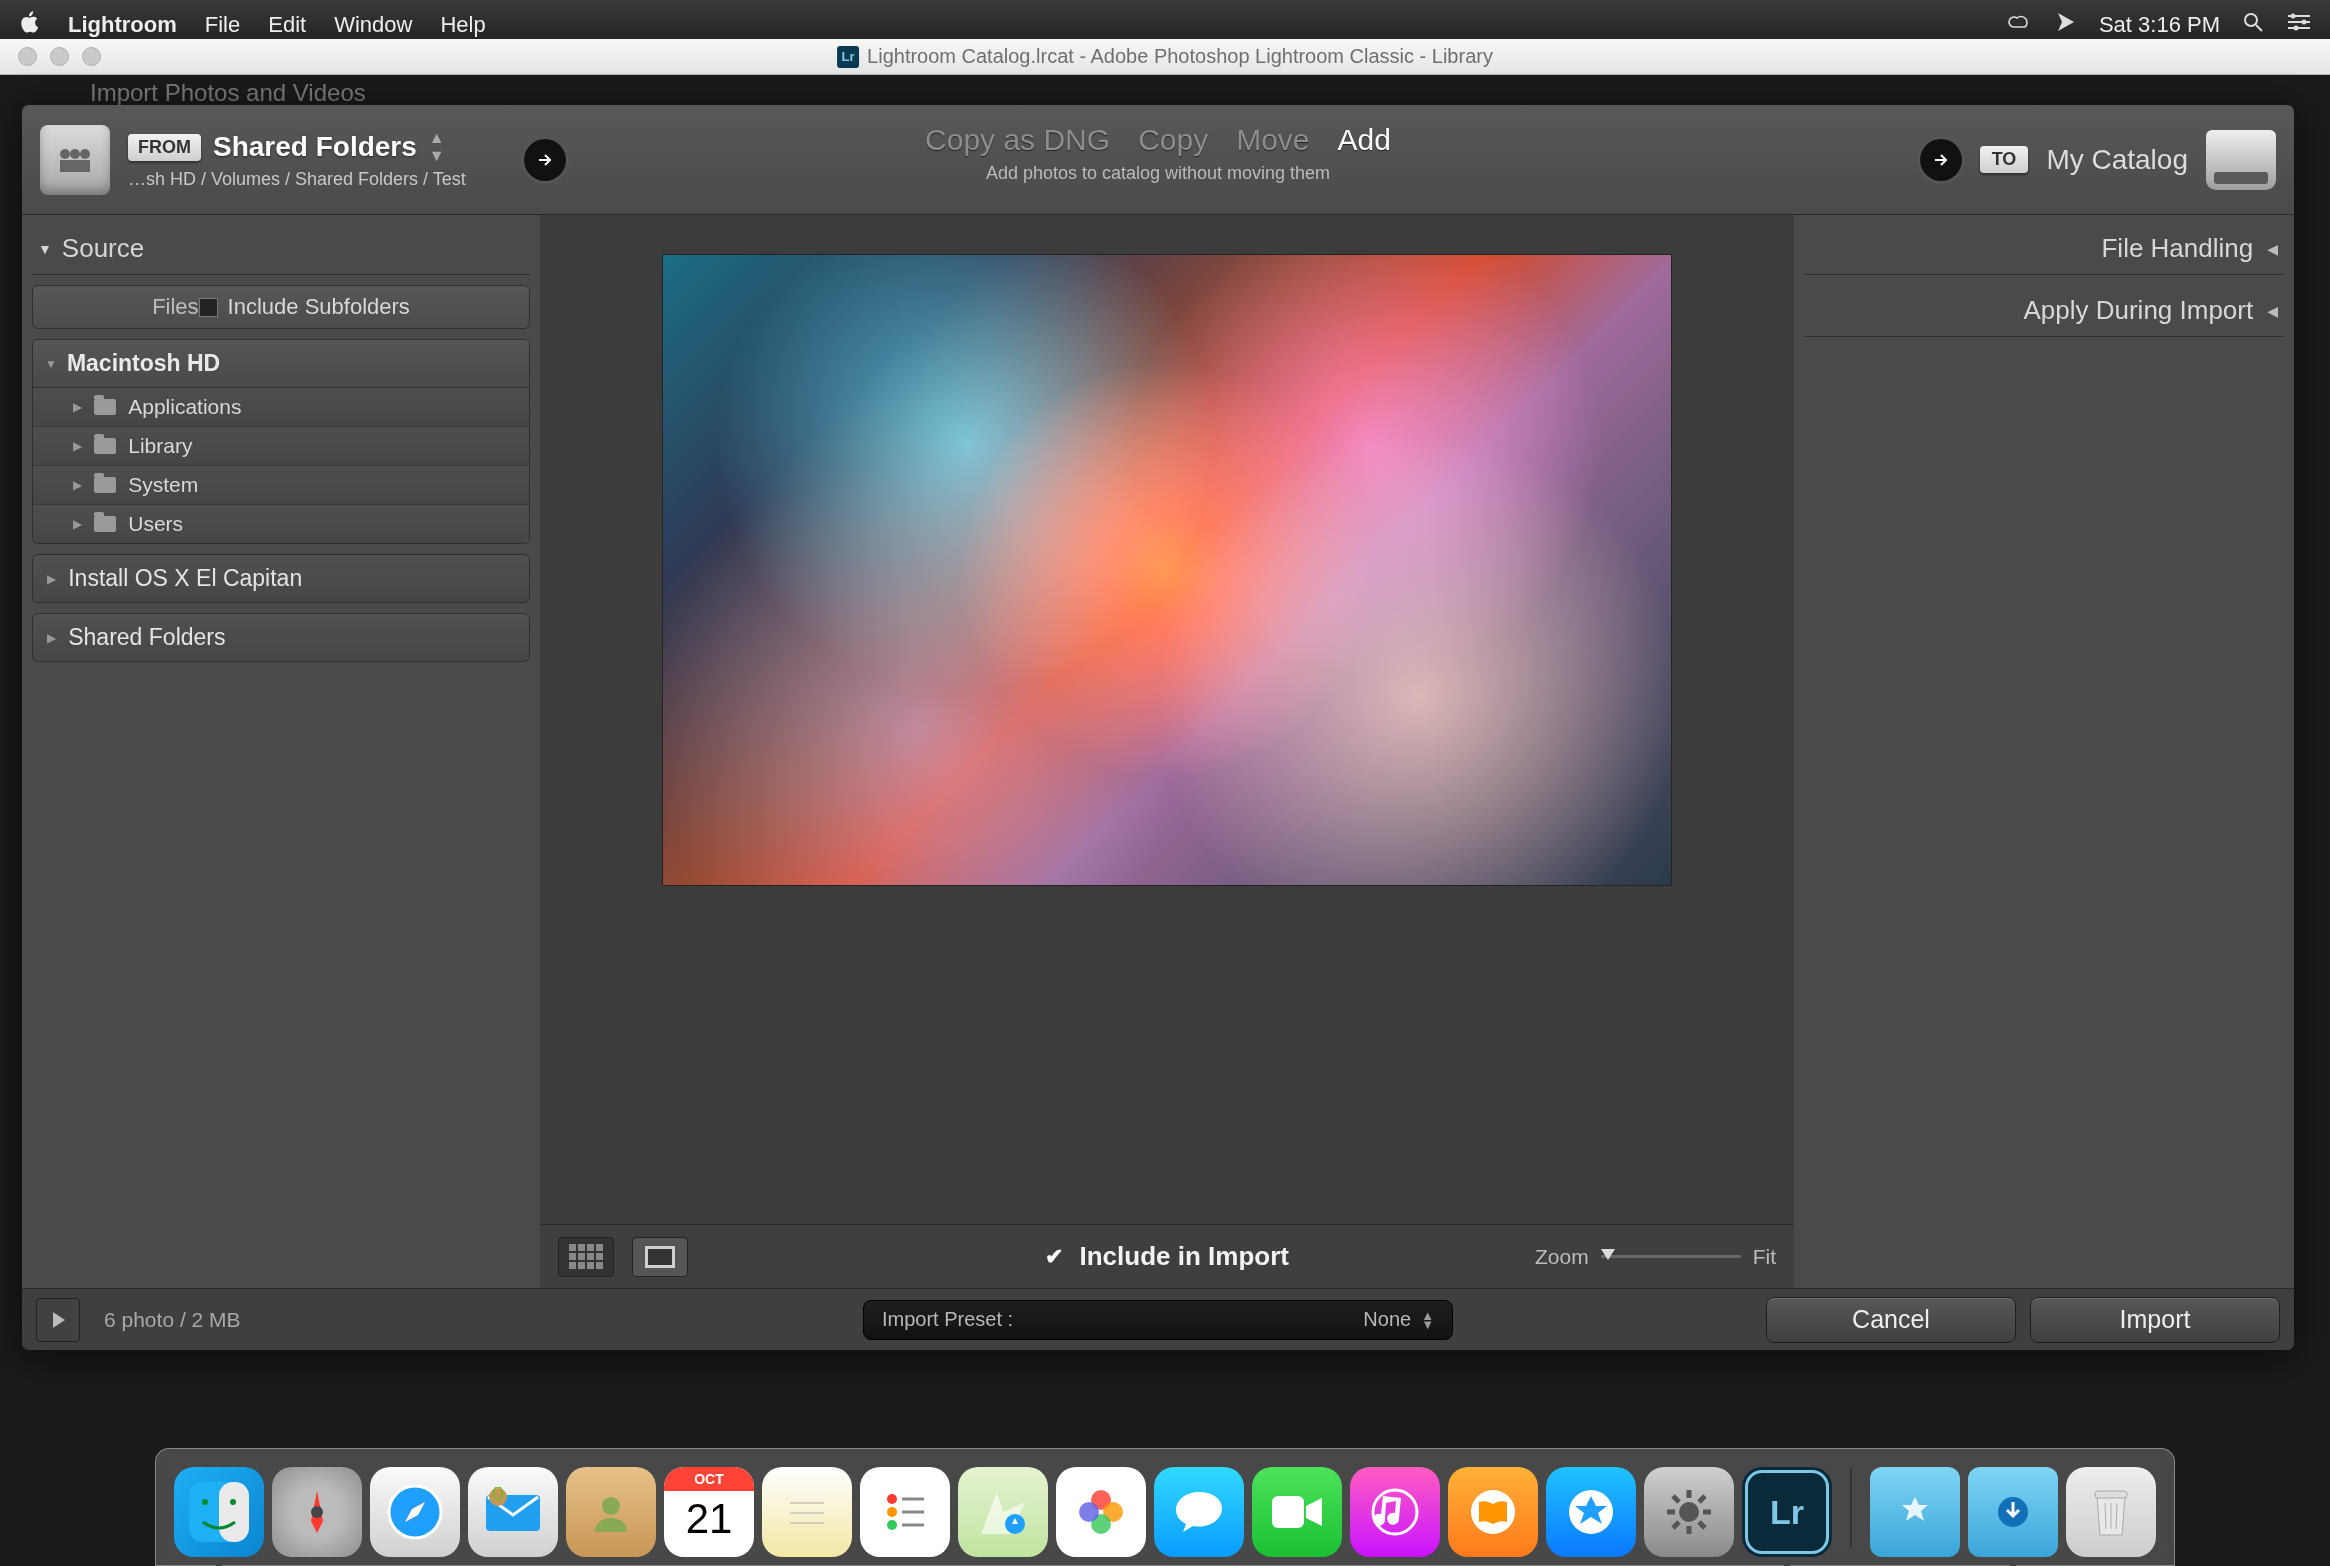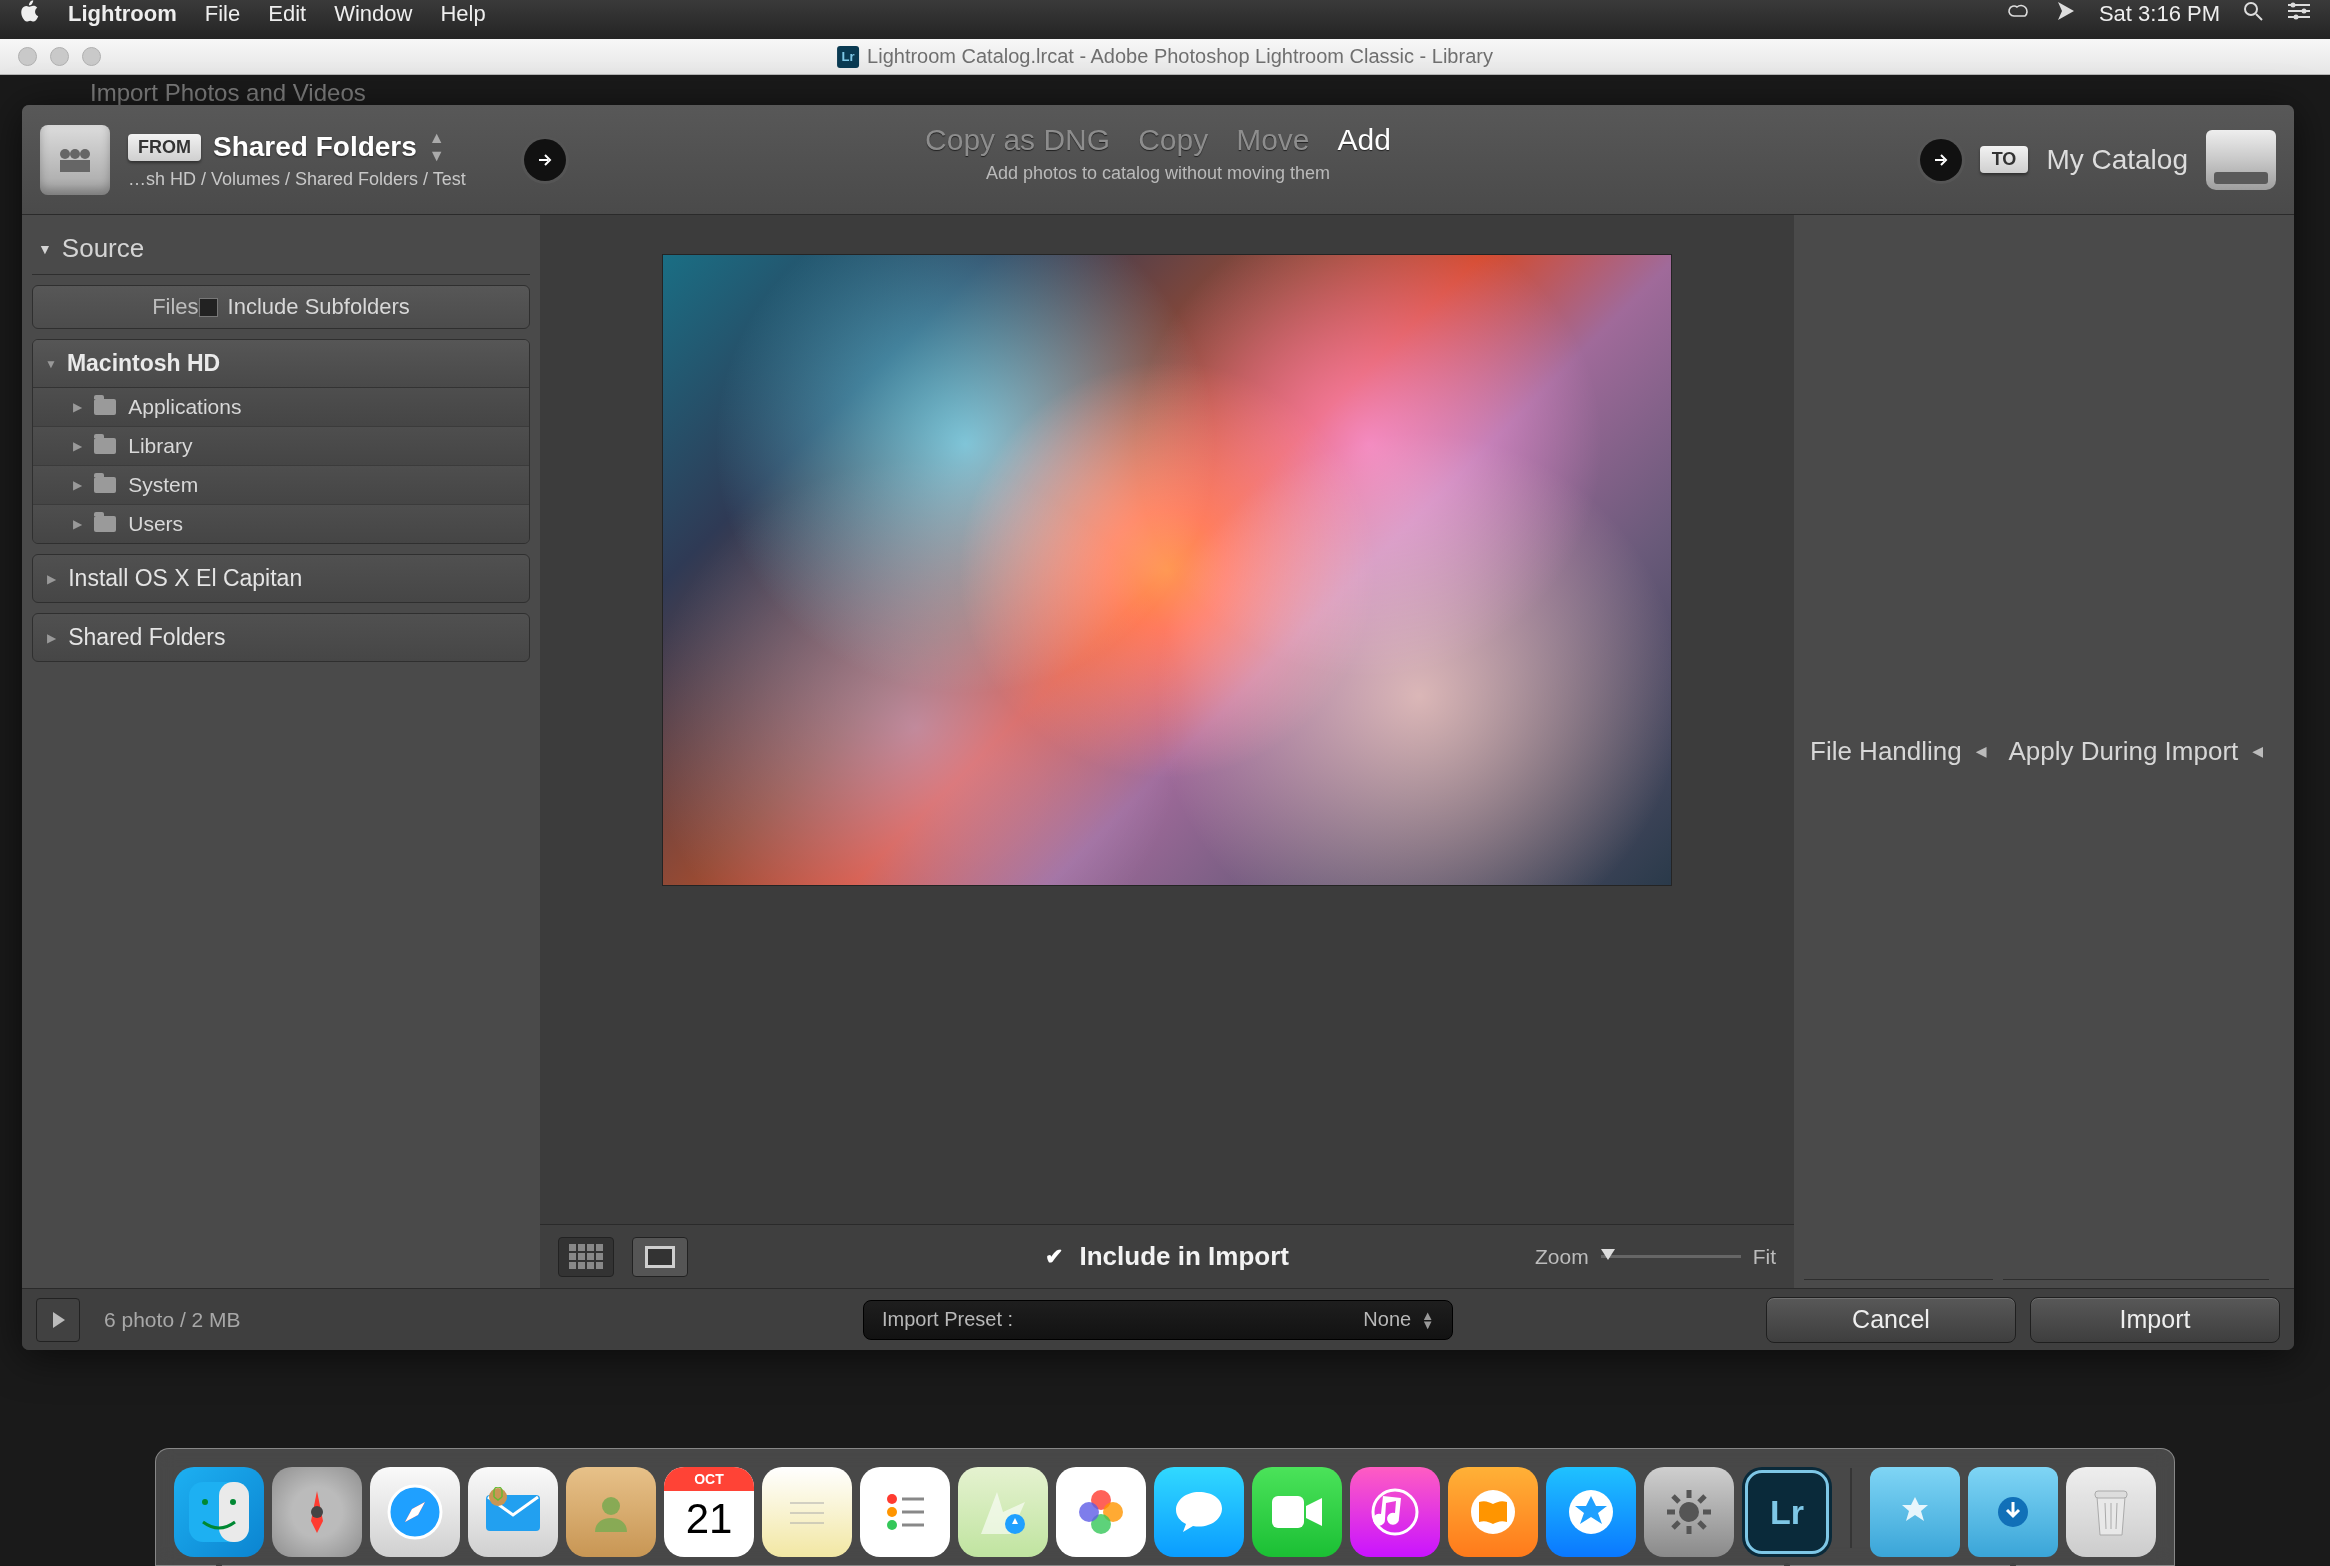--- a/index.html
+++ b/index.html
@@ -1,19 +1,19 @@
 <!DOCTYPE html>
 <html><head>
 <meta charset="utf-8">
 <style>
 * { margin: 0; padding: 0; box-sizing: border-box; font-family: -apple-system, "Helvetica Neue", Arial, sans-serif; -webkit-font-smoothing: antialiased; }
 body { background: #000; width: 2330px; height: 1566px; overflow: hidden; position: relative; }
 
 
-.menubar { height: 39px; background: linear-gradient(#3a3a3a,#242424); display: flex; align-items: flex-start; color: #eee; font-size: 22px; padding: 0 18px; justify-content: space-between; }
+.menubar { height: 39px; background: linear-gradient(#3a3a3a,#242424); display: flex; align-items: flex-end; color: #eee; font-size: 22px; padding: 0 18px; justify-content: space-between; }
 .menubar-left, .menubar-right { display: flex; align-items: center; gap: 28px; }
 .menubar-left .app-name { font-weight: 700; }
 .apple-logo svg { width: 22px; height: 22px; fill: #eee; }
 .menubar-right { gap: 22px; }
 .menubar-right span, .menubar-right svg { color: #eee; fill: #eee; }
 
 
 .titlebar { height: 36px; background: linear-gradient(#f7f7f7,#e6e6e6); display: flex; align-items: center; position: relative; border-bottom:1px solid #b5b5b5;}
 .traffic-lights { display: flex; gap: 13px; margin-left: 18px; }
 .tl { width: 19px; height: 19px; border-radius: 50%; background: #c9c9c9; border:1px solid #b0b0b0;}
@@ -48,21 +48,21 @@
 
 .dest-box { margin-left:auto; display:flex; align-items:center; gap:18px;}
 .badge-to { background:linear-gradient(#f2f2f2,#cfcfcf); color:#333; font-size:18px; font-weight:700; padding:3px 12px; border-radius:4px; box-shadow:0 2px 3px rgba(0,0,0,.4);}
 .dest-title { font-size:28px; color:#ddd;}
 .dest-icon { width:70px; height:60px; background:linear-gradient(#eee,#c8c8c8 50%,#9e9e9e); border-radius:6px 6px 10px 10px; position:relative; overflow:hidden;}
 .dest-icon::after{content:"";position:absolute;left:8px;right:8px;bottom:6px;height:12px;background:#5a5a5a;border-radius:3px;}
 
 
 .dlg-body { display:flex; height: calc(100% - 110px - 62px);}
 .panel-left { width:518px; background:#4a4a4a; padding:8px 10px; display:flex; flex-direction:column; gap:10px;}
-.panel-right { width:500px; background:#4a4a4a; padding:8px 10px; display:flex; flex-direction:row; gap:10px; margin-left:auto;}
+.panel-right { width:500px; background:#4a4a4a; padding:8px 10px; display:flex; flex-direction:column; gap:10px; margin-left:auto;}
 .center { flex:1; background:#3a3a3a; display:flex; flex-direction:column;}
 
 
 .panel-hdr { display:flex; align-items:center; color:#d4d4d4; font-size:26px; padding:10px 6px; border-bottom:1px solid #2e2e2e;}
 .panel-hdr .tri{ margin-right:10px; font-size:14px;}
 .files-row { display:flex; align-items:center; justify-content:center; background:linear-gradient(#575757,#4c4c4c); border:1px solid #2f2f2f; border-radius:6px; padding:8px 12px; font-size:22px; color:#bdbdbd;}
 .incl { display:flex; gap:10px; align-items:center; font-size:22px; color:#d8d8d8;}
 .chk { width:19px; height:19px; border:1px solid #777; background:#222; }
 
 .tree { background:linear-gradient(#4f4f4f,#454545); border:1px solid #2f2f2f; border-radius:6px; overflow:hidden;}

